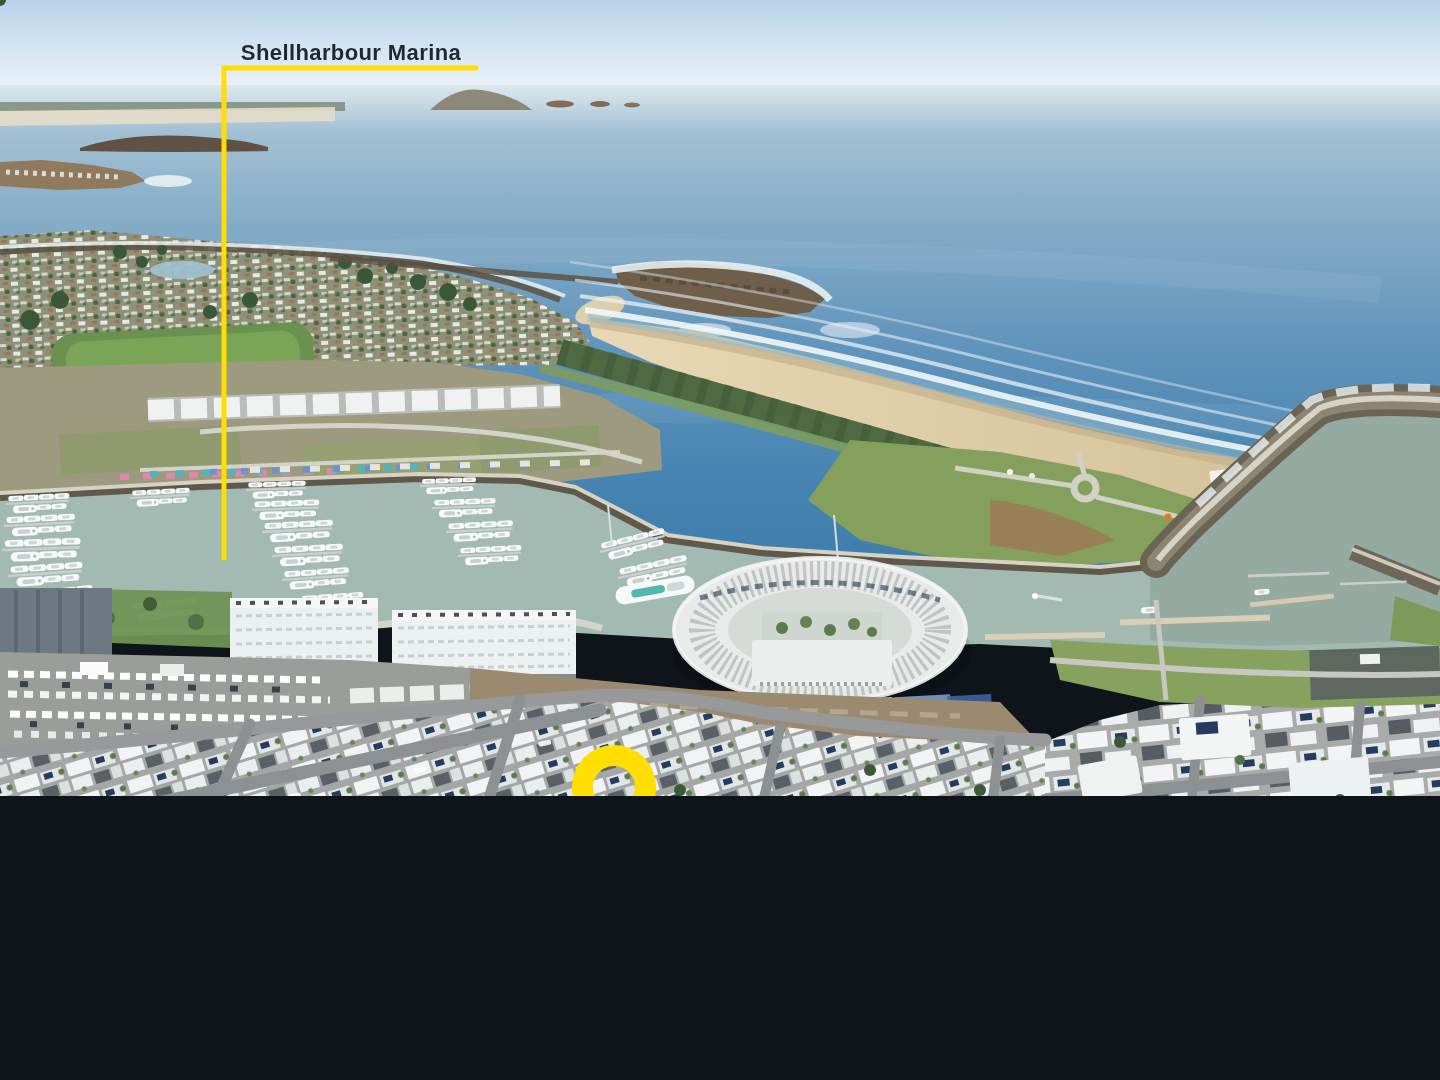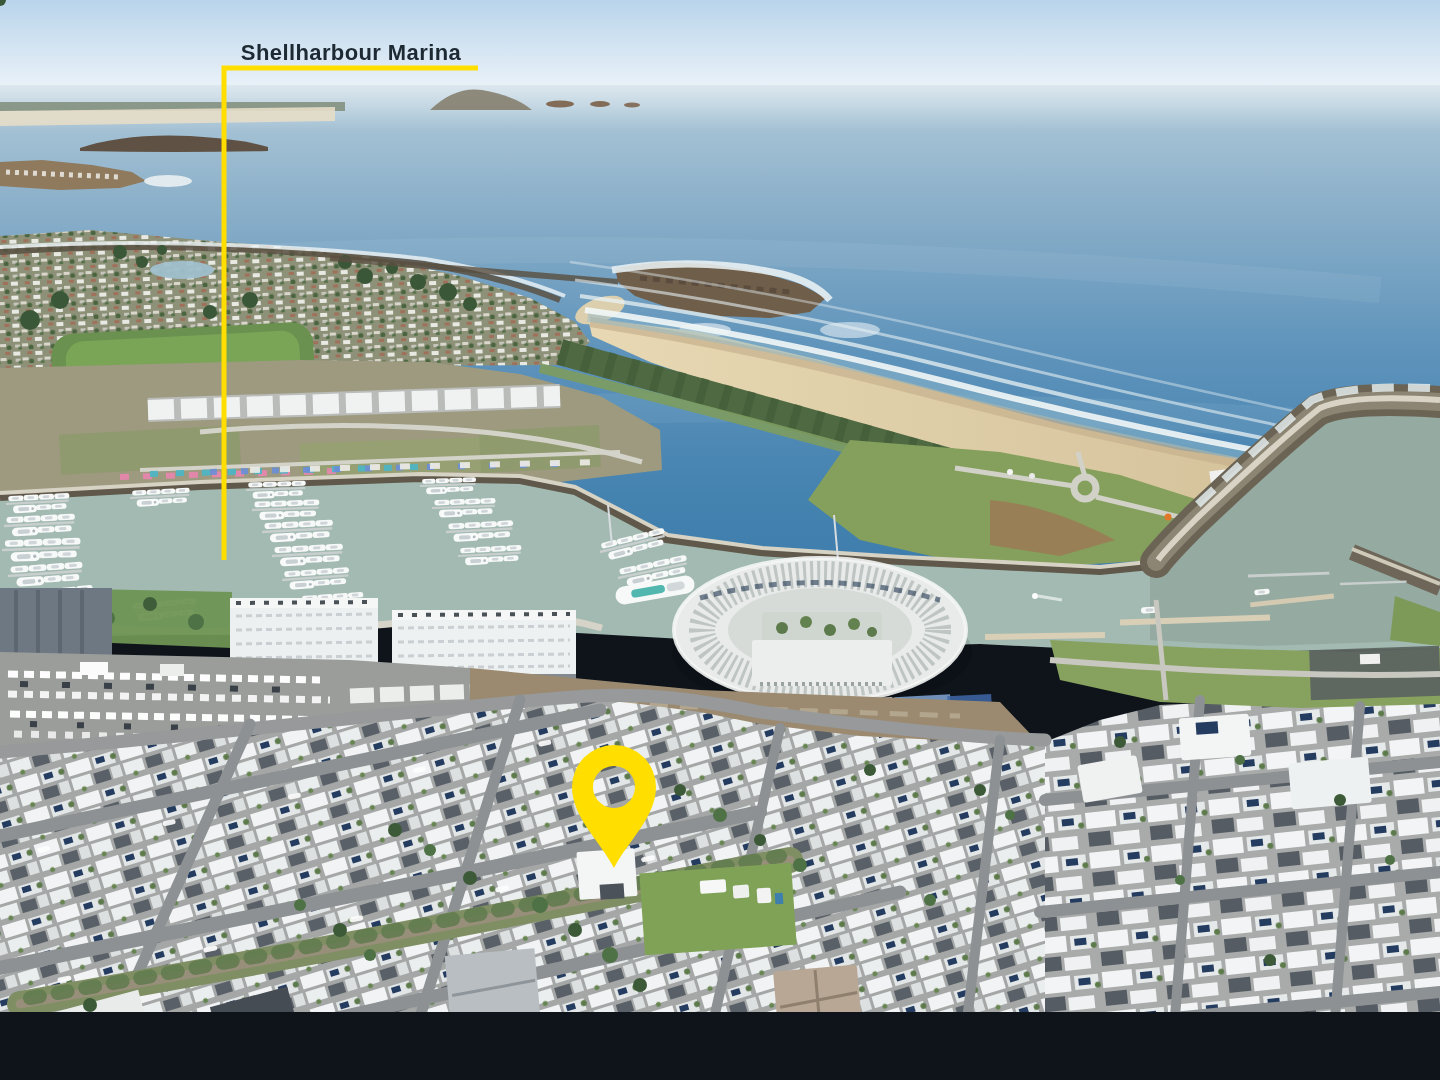--- a/index.html
+++ b/index.html
@@ -1,16 +1,16 @@
 <!DOCTYPE html>
 <html><head>
 <meta charset="utf-8">
 <style>
   html,body{margin:0;padding:0;background:#0e141a;}
-  .stage{position:relative;width:1440px;height:1012px;overflow:hidden;font-family:"Liberation Sans",sans-serif;}
+  .stage{position:relative;width:1440px;height:796px;overflow:hidden;font-family:"Liberation Sans",sans-serif;}
   .stage svg{display:block;width:1440px;height:1080px;}
   .callout-label{font-family:"Liberation Sans",sans-serif;font-weight:700;font-size:22px;letter-spacing:.4px;}
 </style>
 </head>
 <body>
 
 <div class="stage">
 <svg viewBox="0 0 1440 1080" xmlns="http://www.w3.org/2000/svg">
   <defs>
     <linearGradient id="skyG" x1="0" y1="0" x2="0" y2="90" gradientUnits="userSpaceOnUse">

